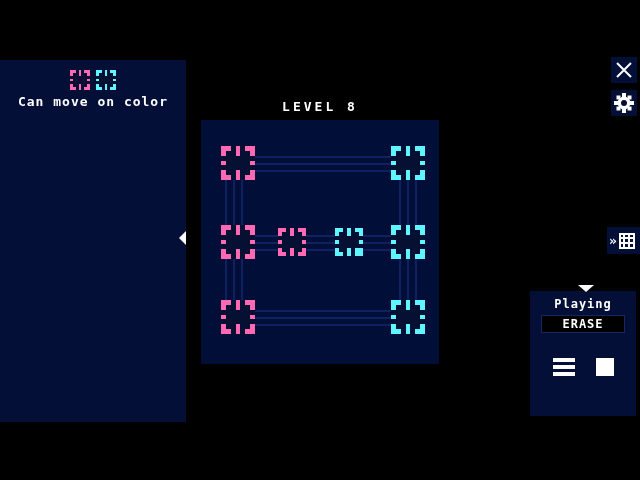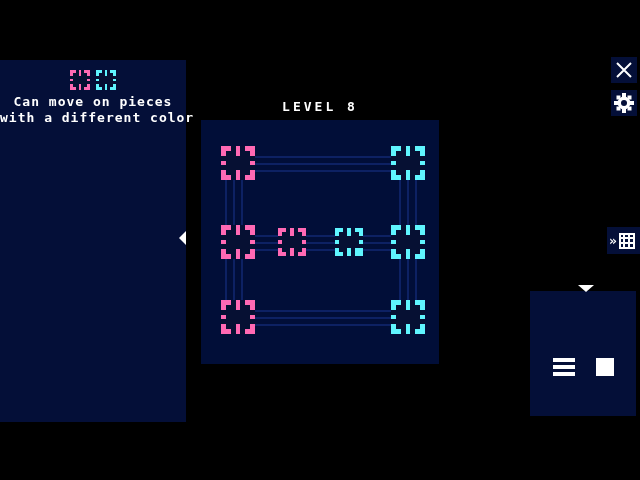--- a/index.html
+++ b/index.html
@@ -180,22 +180,21 @@
           <i></i>
           <i></i>
           <i style="background: transparent;"></i>
           <i></i>
           <i style="background: transparent;"></i>
           <i></i>
           <i></i>
         </div>
       </div>
     <div id="hint-text">
-      <div>Can move on pieces</div>
-      <div>with a different color</div>
+      <div>Can move on color</div>
     </div>
   </div>
   <div id="panel-handle"></div>
 
   <div id="level-title">LEVEL 8</div>
 
   <div id="board">
       <div class="track h" style="left: 48px; top: 36px; width: 160px;"></div>
       <div class="track h" style="left: 48px; top: 43px; width: 160px;"></div>
       <div class="track h" style="left: 48px; top: 50px; width: 160px;"></div>
@@ -653,20 +652,22 @@
         <span></span>
         <span></span>
       <span></span>
         <span></span>
         <span></span>
     </span>
   </div>
 
   <div id="control-panel">
     <div id="panel-collapse"></div>
+    <div id="status-text">Playing</div>
+    <button id="erase-button">ERASE</button>
     <div id="menu-icon">
       <span></span>
         <span></span>
         <span></span>
     </div>
     <div id="stop-icon"></div>
   </div>
 
 </div>
 

